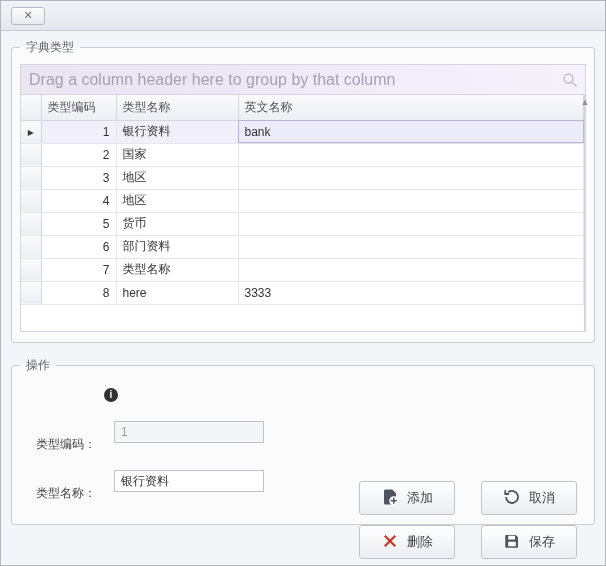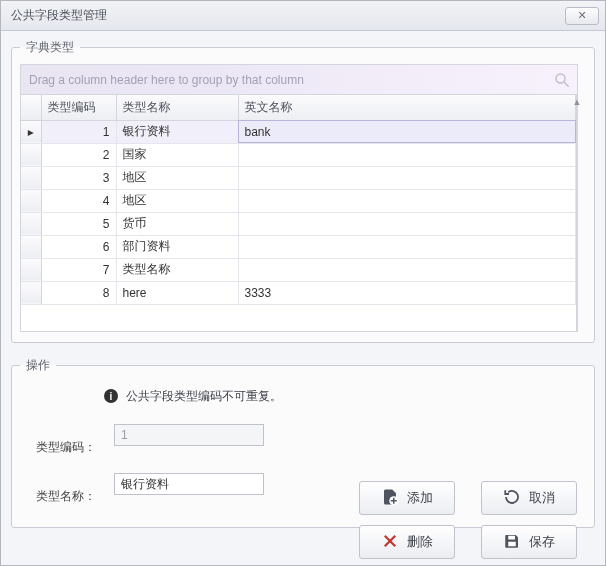--- a/index.html
+++ b/index.html
@@ -32,37 +32,37 @@
     background: linear-gradient(#fdfdfe,#e8e9ee);
     display: flex; align-items: center; justify-content: center;
     color: #6d717b; font-size: 11px; cursor: pointer;
   }
   .body {
     padding: 8px 10px 10px 10px;
   }
   fieldset.panel {
     border: 1px solid #c9ccd4;
     border-radius: 3px;
-    padding: 8px 16px 10px 8px;
+    padding: 8px 8px 10px 8px;
     margin: 0 0 14px 0;
     background: #fbfbfc;
   }
   fieldset.panel > legend {
     padding: 0 6px;
     color: #5e626c;
     font-size: 12px;
   }
   .groupbar {
     height: 30px;
     background: linear-gradient(90deg,#e9e5f1 0%,#ece7f5 35%,#f1ecf8 60%,#f6f1fb 100%);
     border: 1px solid #d4d6dd;
     border-bottom: none;
     display: flex; align-items: center; justify-content: space-between;
     padding: 0 6px 0 8px;
-    color: #a6a0b7; font-size: 12px;
+    color: #a6a0b7; font-size: 16px;
   }
   .groupbar .search-ico { width:18px;height:18px;display:flex;align-items:center;justify-content:center; opacity:0.55; }
   .grid-wrap {
     border: 1px solid #d4d6dd;
     background: #fff;
     display: flex;
   }
   .grid-main { flex: 1 1 auto; }
   .grid-side {
     width: 22px;
@@ -172,21 +172,20 @@
     cursor:pointer;
     margin-top:32px;
   }
   .btn svg { width:18px;height:18px; }
 </style>
 </head>
 <body>
 
 <div class="window">
   <div class="titlebar">
-    <span class="title">公共字段类型管理</span>
     <div class="close-btn">
       <span>✕</span>
     </div>
   </div>
   <div class="body">
 
     <fieldset class="panel">
       <legend>字典类型</legend>
 
       <div class="groupbar">
@@ -268,21 +267,20 @@
         </div>
       </div>
     </fieldset>
 
     <fieldset class="panel" style="position:relative;">
       <legend>操作</legend>
       <div class="ops-inner">
 
         <div class="ops-msg">
           <span class="info-ico">i</span>
-          <span>公共字段类型编码不可重复。</span>
         </div>
 
         <div class="ops-row">
           <span class="ops-label">类型编码：</span>
           <input class="ops-input" disabled="" value="1" style="">
         </div>
         <div class="ops-row">
           <span class="ops-label">类型名称：</span>
           <input class="ops-input" value="银行资料" style="">
         </div>

